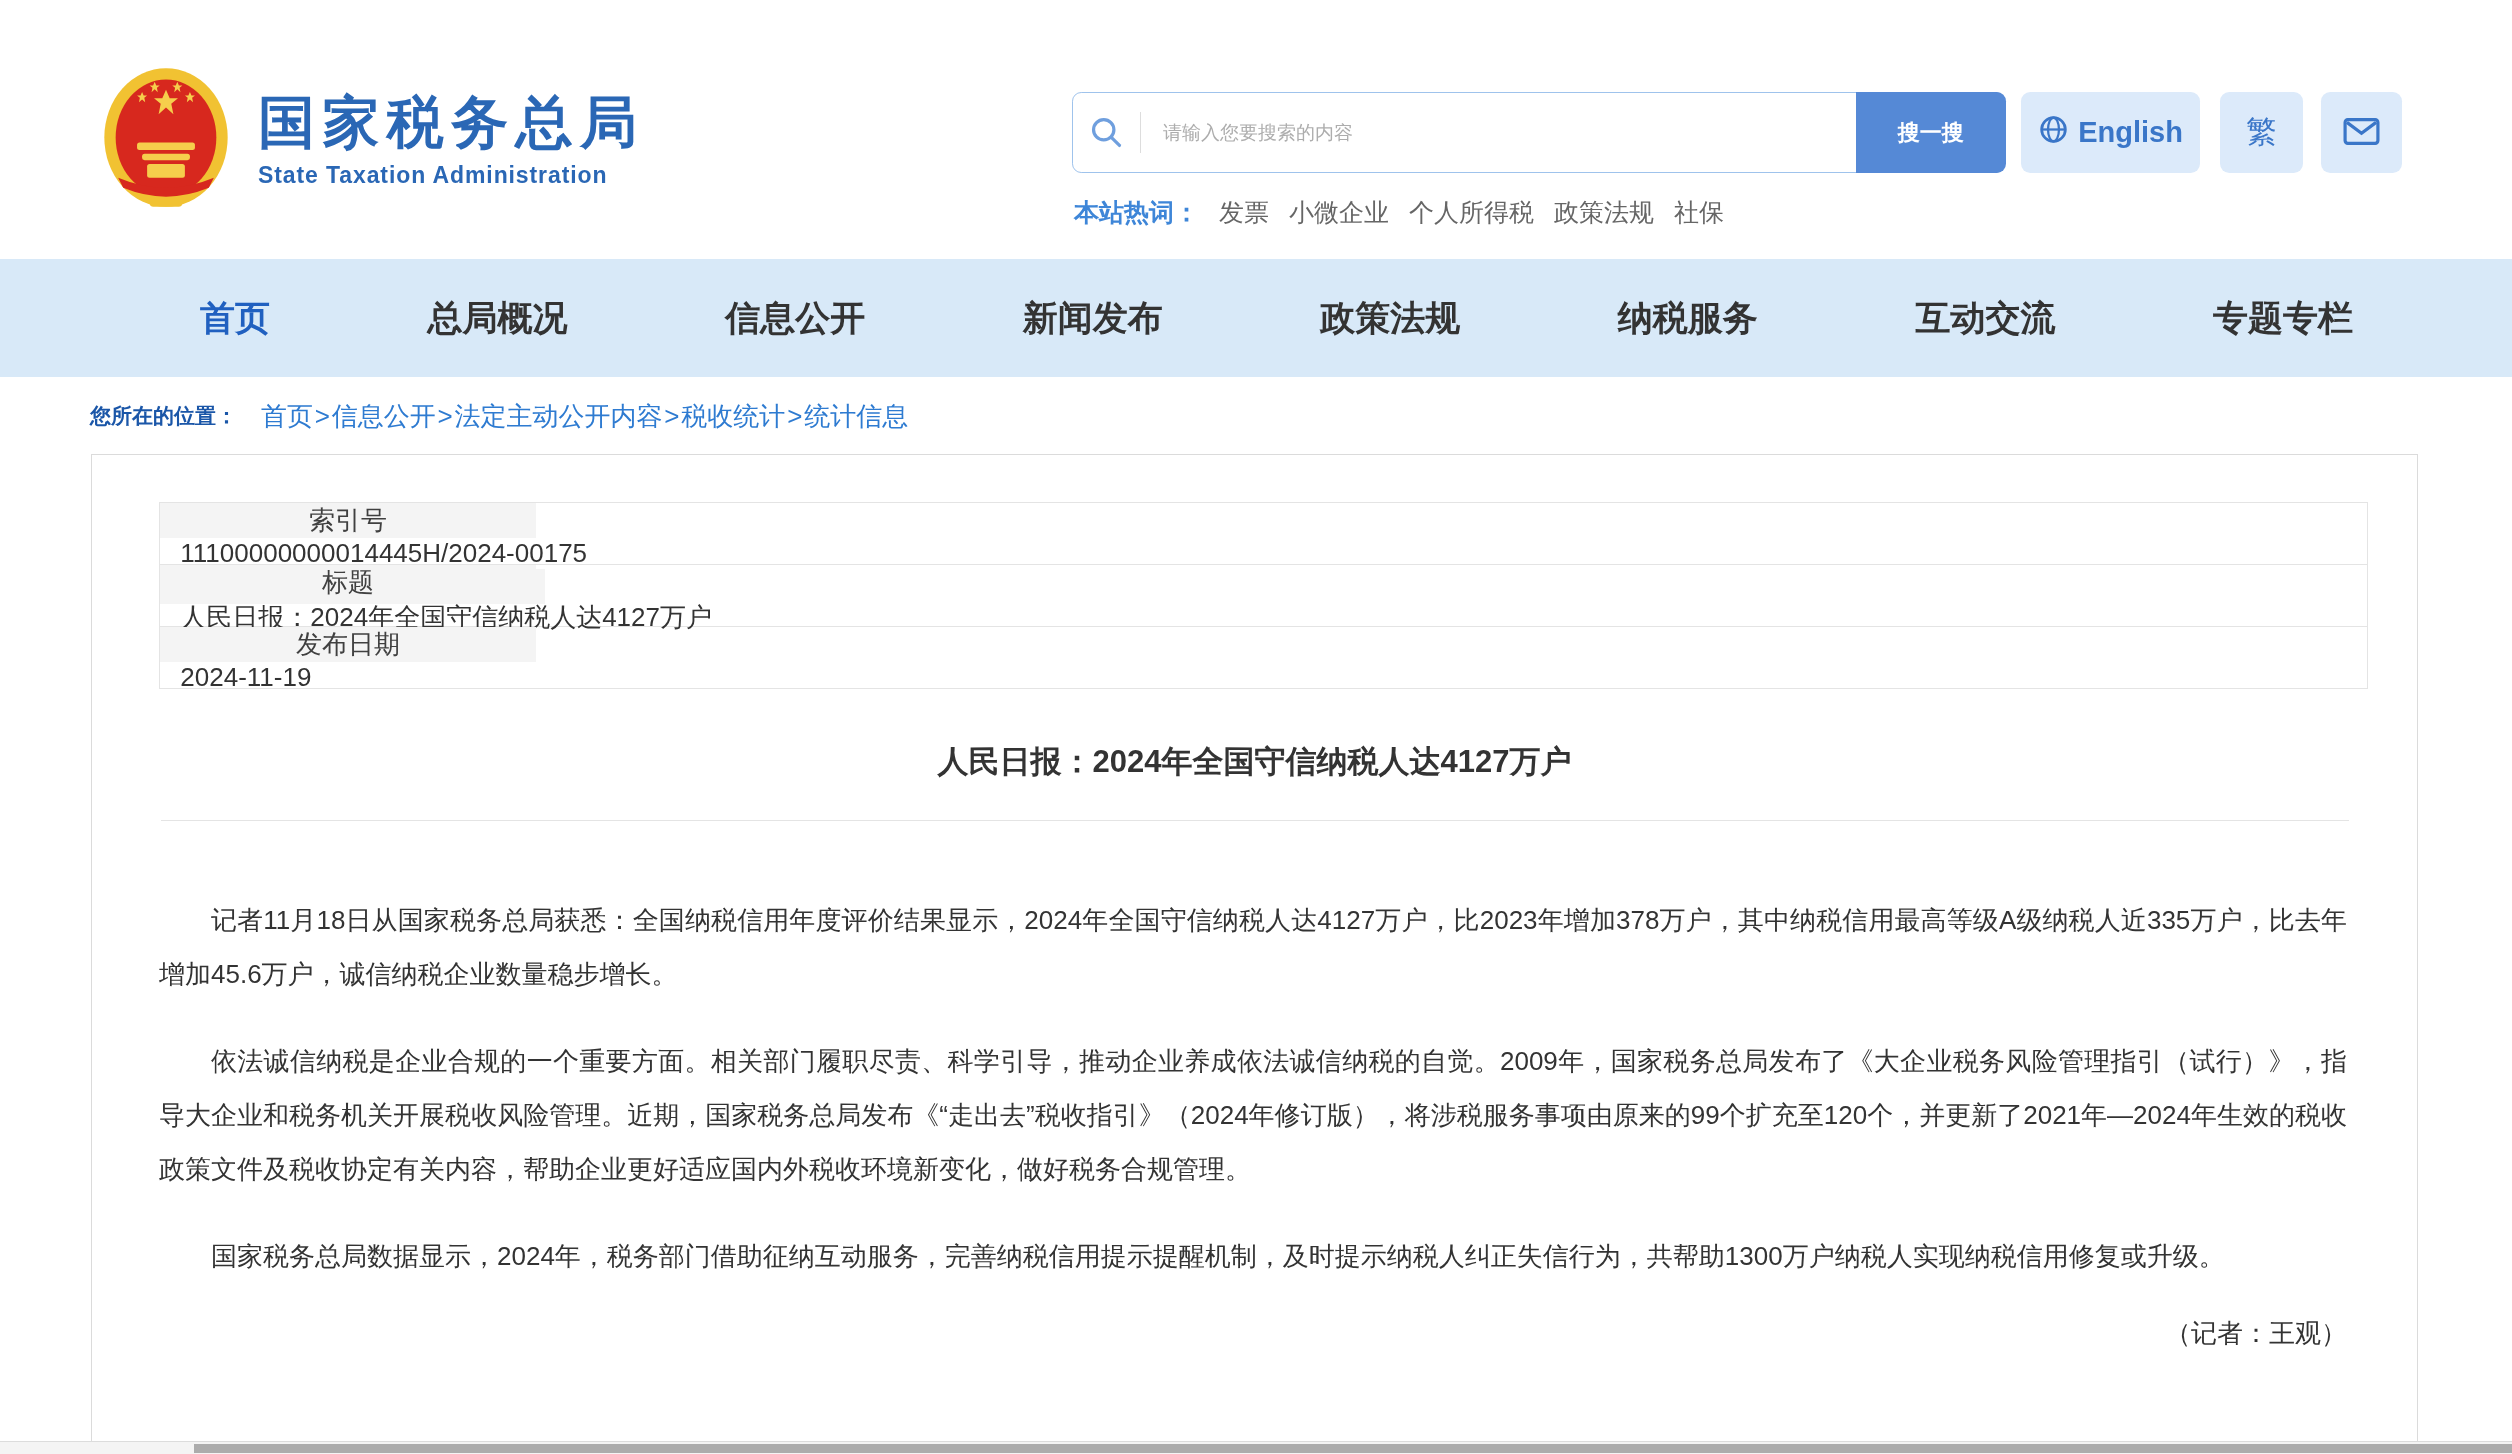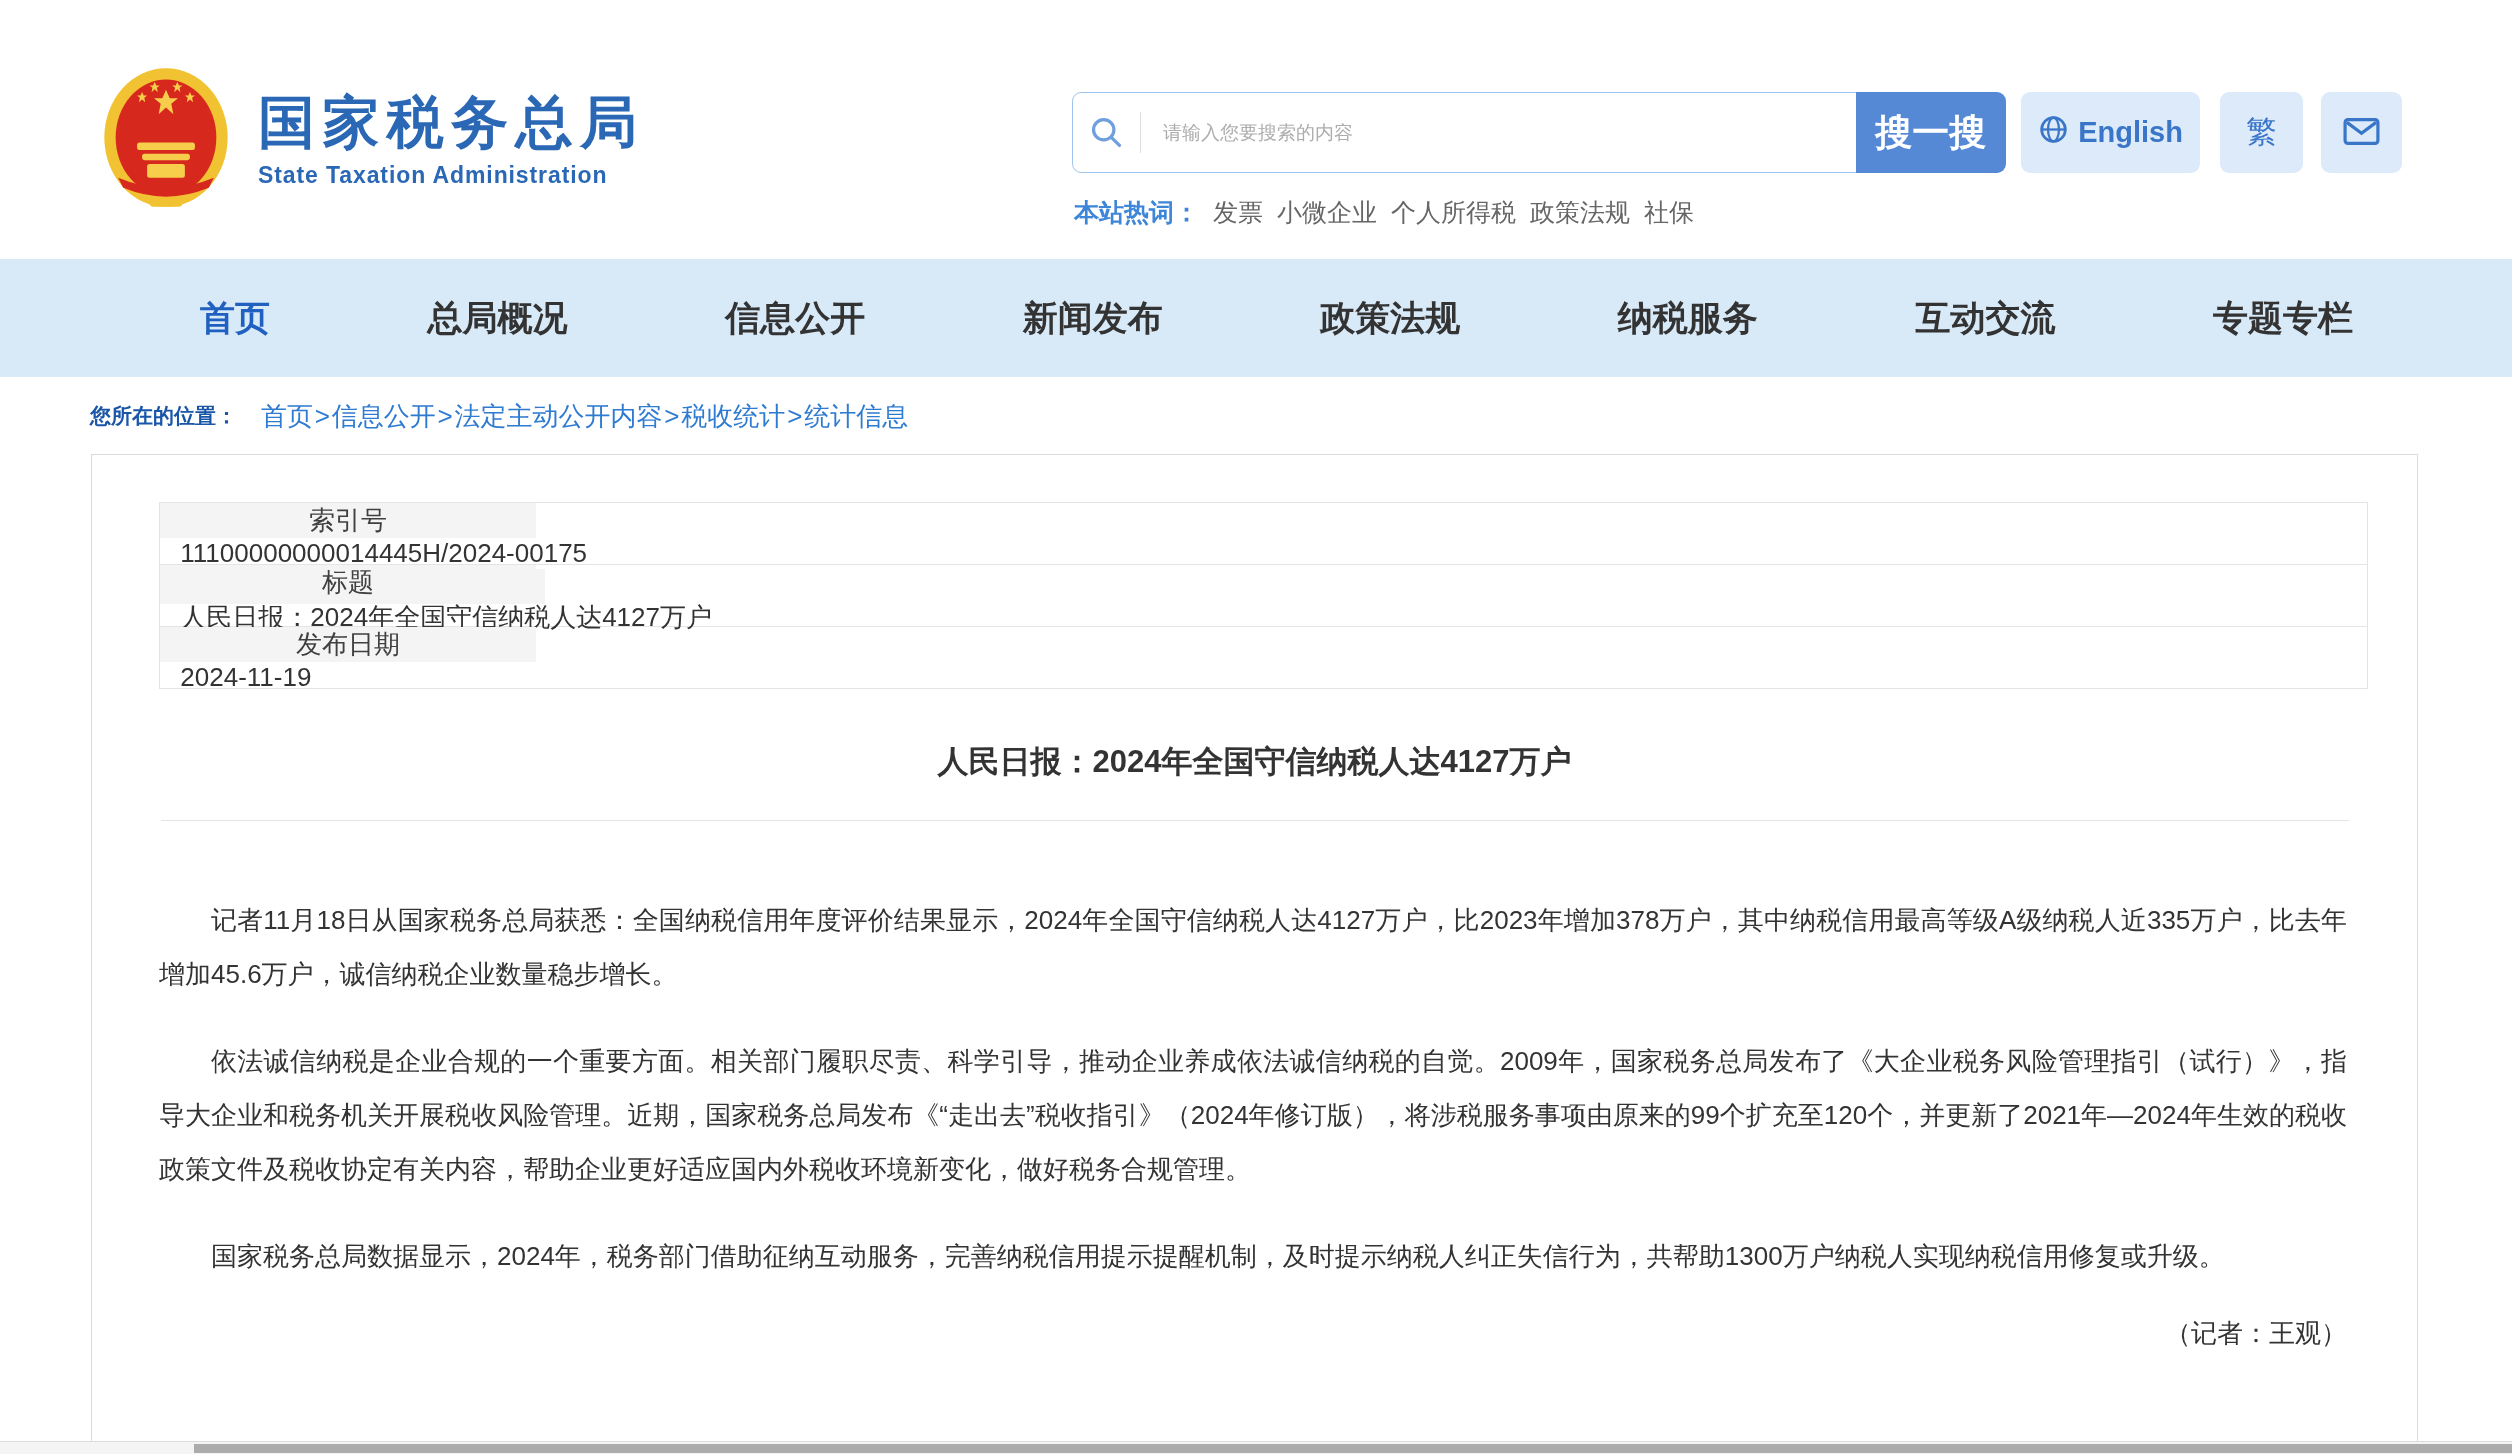--- a/index.html
+++ b/index.html
@@ -23,33 +23,33 @@
   }
   .search-icon-wrap { width:67px; display:flex; justify-content:center; align-items:center; }
   .search-divider { width:0.9px; height:41px; background:#DDDDDD; }
   .search-input {
     flex:1; border:none; outline:none; font-size:19px; padding:0 9.2px 0 22px;
     font-family:"Liberation Sans", sans-serif; color:#333; background:transparent; min-width:0;
   }
   .search-input::placeholder { color:#ADADAD; }
   .search-button {
     width:150px; height:81px; margin:-1.8px -1.8px -1.8px 0; border:none; cursor:pointer;
-    background:#5589D6; color:#fff; font-size:37px; font-weight:bold;
+    background:#5589D6; color:#fff; font-size:22px; font-weight:bold;
     border-radius:0 9.2px 9.2px 0; font-family:"Liberation Sans", sans-serif;
   }
   .pill-btn {
     position:absolute; top:92px; height:81px; background:#DCEAFA; border:none; cursor:pointer;
     border-radius:9.2px; display:flex; align-items:center; justify-content:center; gap:9.2px;
     color:#3A76C8; font-family:"Liberation Sans", sans-serif;
   }
   .btn-english { left:2021px; width:179px; font-size:29px; font-weight:bold; }
   .btn-trad { left:2220px; width:83px; font-size:30.5px; }
   .btn-mail { left:2321px; width:81px; }
 
-  .hot-words { position:absolute; left:1074px; top:196px; display:flex; align-items:center; gap:14px; font-size:25px; }
+  .hot-words { position:absolute; left:1074px; top:196px; display:flex; align-items:center; gap:20px; font-size:25px; }
   .hot-words-label { color:#3E86D8; font-weight:bold; }
   .hot-word { color:#666; cursor:pointer; }
 
   
   .main-nav {
     position:absolute; left:0; top:259px; width:2512px; height:118px; background:#D8E9F8;
     display:flex; align-items:center; justify-content:space-between; box-sizing:border-box;
     padding:0 159px 0 200px;
   }
   .nav-item { font-size:35px; font-weight:bold; color:#333; cursor:pointer; white-space:nowrap; }

